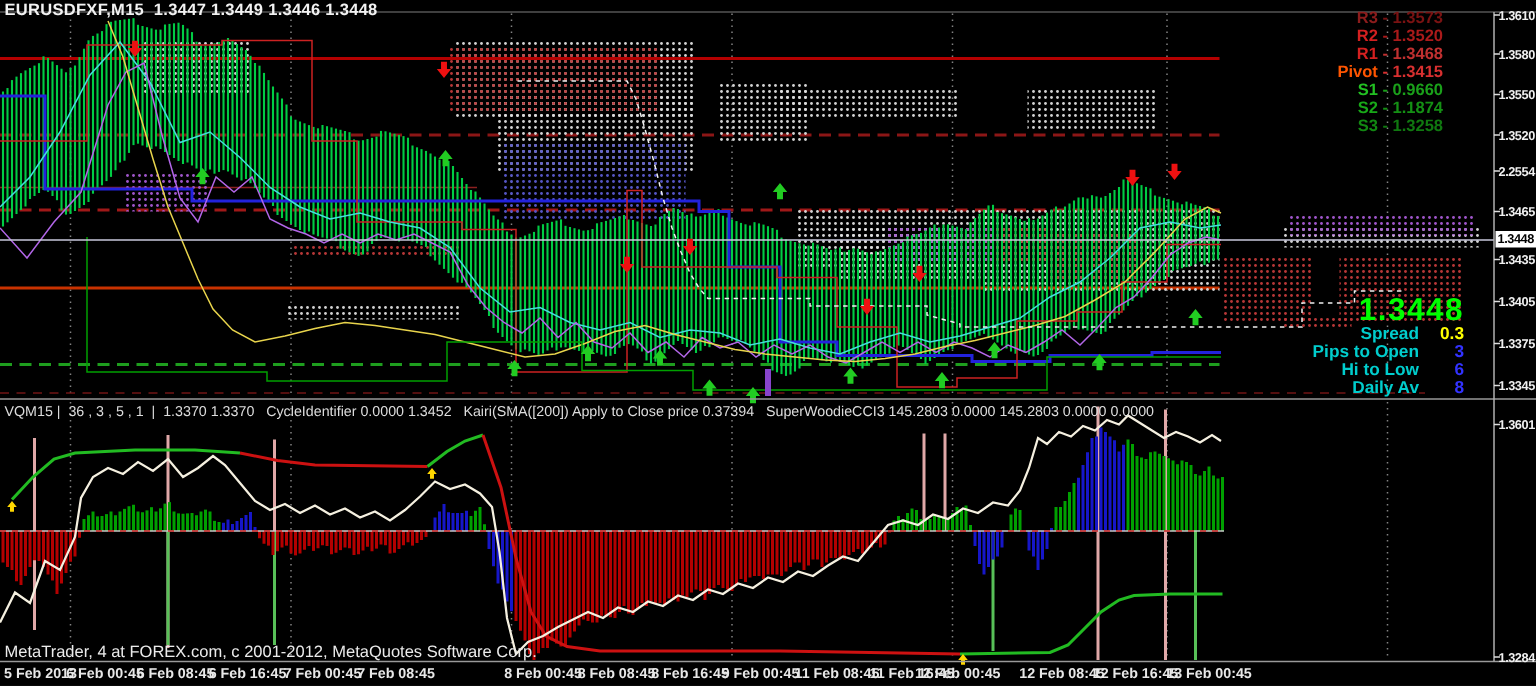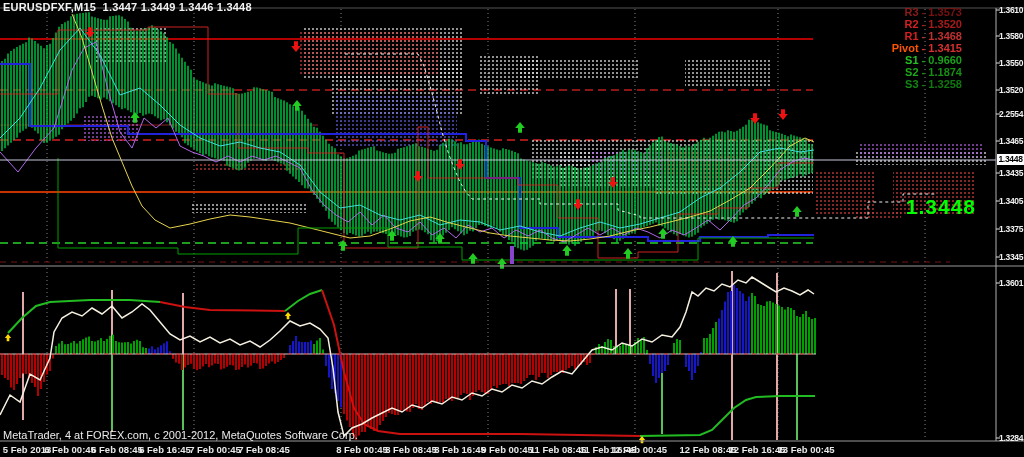--- a/index.html
+++ b/index.html
@@ -704,38 +704,57 @@
       <div class="pivot-row"><span style="color: rgb(212, 32, 32);">R2</span><span style="color: rgb(170, 26, 26);"> - </span><span style="color: rgb(170, 26, 26);">1.3520</span></div>
       <div class="pivot-row"><span style="color: rgb(212, 32, 32);">R1</span><span style="color: rgb(192, 48, 48);"> - </span><span style="color: rgb(192, 48, 48);">1.3468</span></div>
       <div class="pivot-row"><span style="color: rgb(255, 85, 0);">Pivot</span><span style="color: rgb(216, 48, 48);"> - </span><span style="color: rgb(216, 48, 48);">1.3415</span></div>
       <div class="pivot-row"><span style="color: rgb(34, 192, 34);">S1</span><span style="color: rgb(26, 160, 26);"> - </span><span style="color: rgb(26, 160, 26);">0.9660</span></div>
       <div class="pivot-row"><span style="color: rgb(24, 168, 24);">S2</span><span style="color: rgb(20, 144, 20);"> - </span><span style="color: rgb(20, 144, 20);">1.1874</span></div>
       <div class="pivot-row"><span style="color: rgb(18, 136, 18);">S3</span><span style="color: rgb(16, 120, 16);"> - </span><span style="color: rgb(16, 120, 16);">1.3258</span></div>
     </div>
 
   <div class="abs info-panel">
     <div class="big-price" id="big-price" style="color: rgb(0, 255, 0);">1.3448</div>
+    <div id="info-rows">
+        <div class="info-row">
+          <span style="color: rgb(0, 205, 205);">Spread</span>
+          <span class="info-val" style="color: rgb(255, 255, 0);">0.3</span>
+        </div>
+        <div class="info-row">
+          <span style="color: rgb(0, 205, 205);">Pips to Open</span>
+          <span class="info-val" style="color: rgb(50, 50, 255);">3</span>
+        </div>
+        <div class="info-row">
+          <span style="color: rgb(0, 205, 205);">Hi to Low</span>
+          <span class="info-val" style="color: rgb(50, 50, 255);">6</span>
+        </div>
+        <div class="info-row">
+          <span style="color: rgb(0, 205, 205);">Daily Av</span>
+          <span class="info-val" style="color: rgb(50, 50, 255);">8</span>
+        </div>
+      </div>
   </div>
 
   <div class="abs price-axis" id="price-axis">
       <div class="tick-label" style="top: 5px;">1.3610</div>
       <div class="tick-label" style="top: 31px;">1.3580</div>
       <div class="tick-label" style="top: 58px;">1.3550</div>
       <div class="tick-label" style="top: 85px;">1.3520</div>
       <div class="tick-label" style="top: 109px;">2.2554</div>
       <div class="tick-label" style="top: 136px;">1.3465</div>
       <div class="tick-label" style="top: 168px;">1.3435</div>
       <div class="tick-label" style="top: 196px;">1.3405</div>
       <div class="tick-label" style="top: 224px;">1.3375</div>
       <div class="tick-label" style="top: 252px;">1.3345</div>
       <div class="tick-label" style="top: 278px;">1.3601</div>
       <div class="tick-label" style="top: 433px;">1.3284</div>
       <div class="cur-tag" style="top: 154px;">1.3448</div>
     </div>
 
+  <div class="abs ind-header">VQM15 |  36 , 3 , 5 , 1  |  1.3370 1.3370   CycleIdentifier 0.0000 1.3452   Kairi(SMA([200]) Apply to Close price 0.37394   SuperWoodieCCI3 145.2803 0.0000 145.2803 0.0000 0.0000</div>
 
   <div class="abs copyright">MetaTrader, 4 at FOREX.com, c 2001-2012, MetaQuotes Software Corp.</div>
 
   <div class="abs time-axis" id="time-axis">
       <div class="time-label" style="left: -13px;">5 Feb 2013</div>
       <div class="time-label" style="left: 30px;">6 Feb 00:45</div>
       <div class="time-label" style="left: 77px;">6 Feb 08:45</div>
       <div class="time-label" style="left: 125px;">6 Feb 16:45</div>
       <div class="time-label" style="left: 175px;">7 Feb 00:45</div>
       <div class="time-label" style="left: 224px;">7 Feb 08:45</div>

